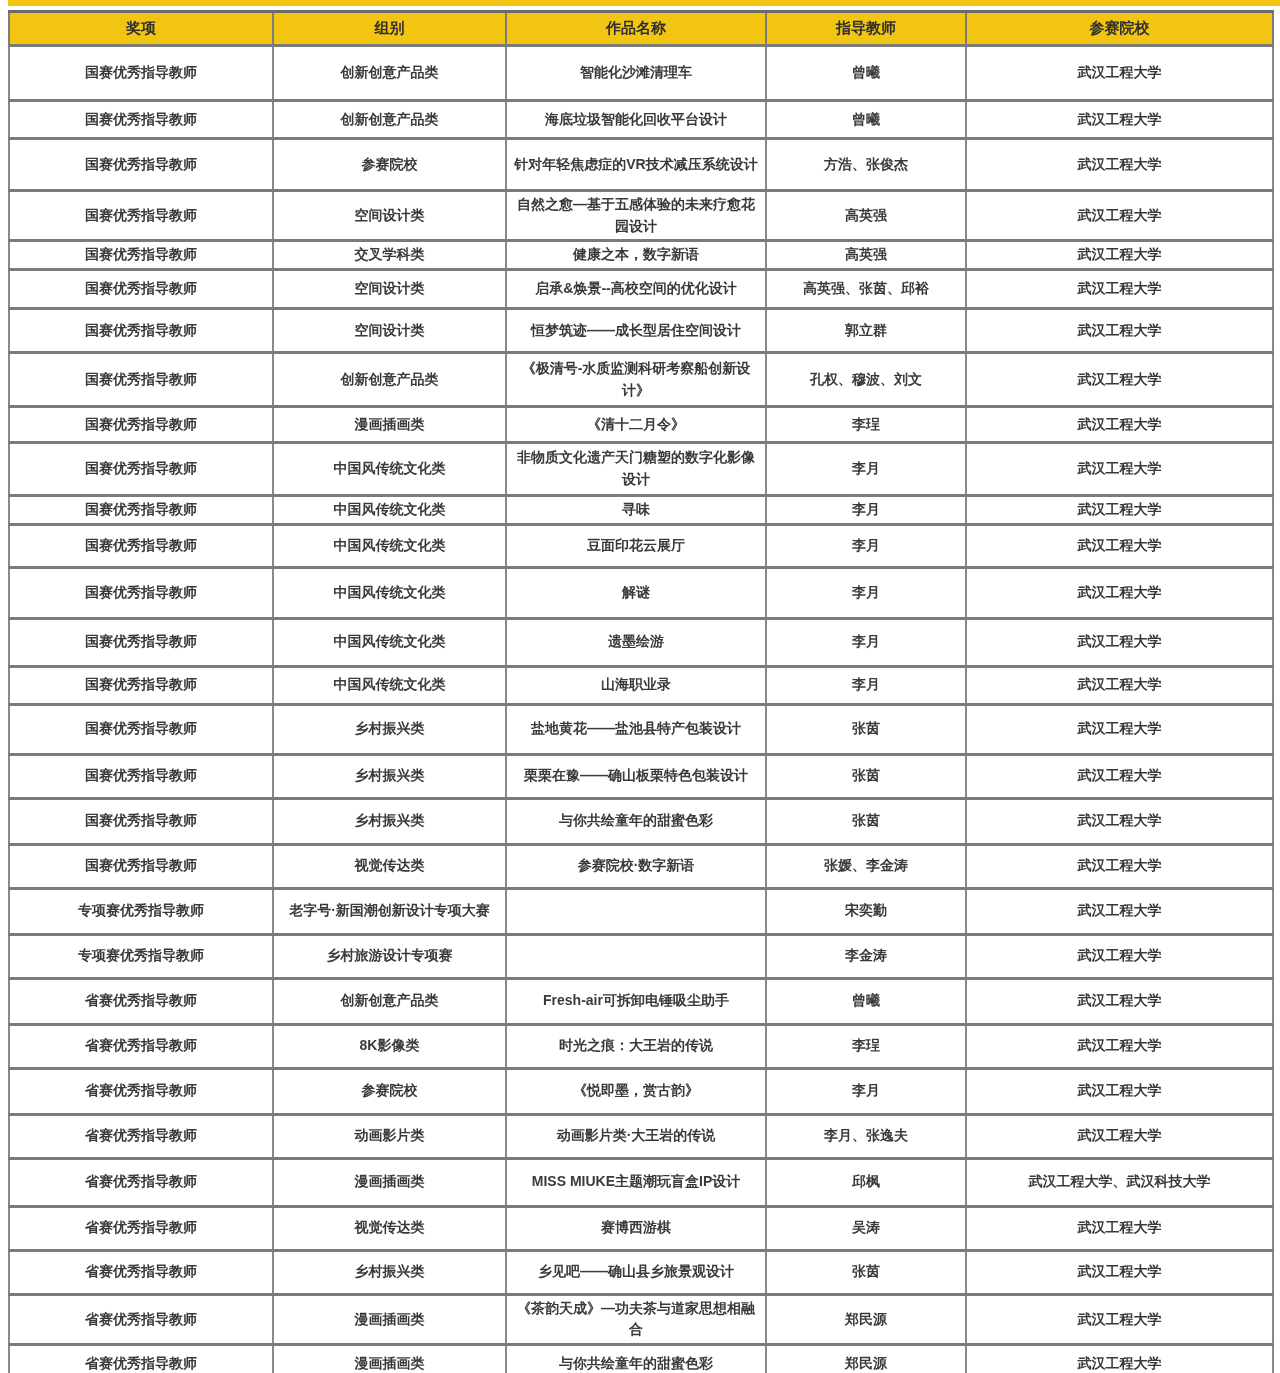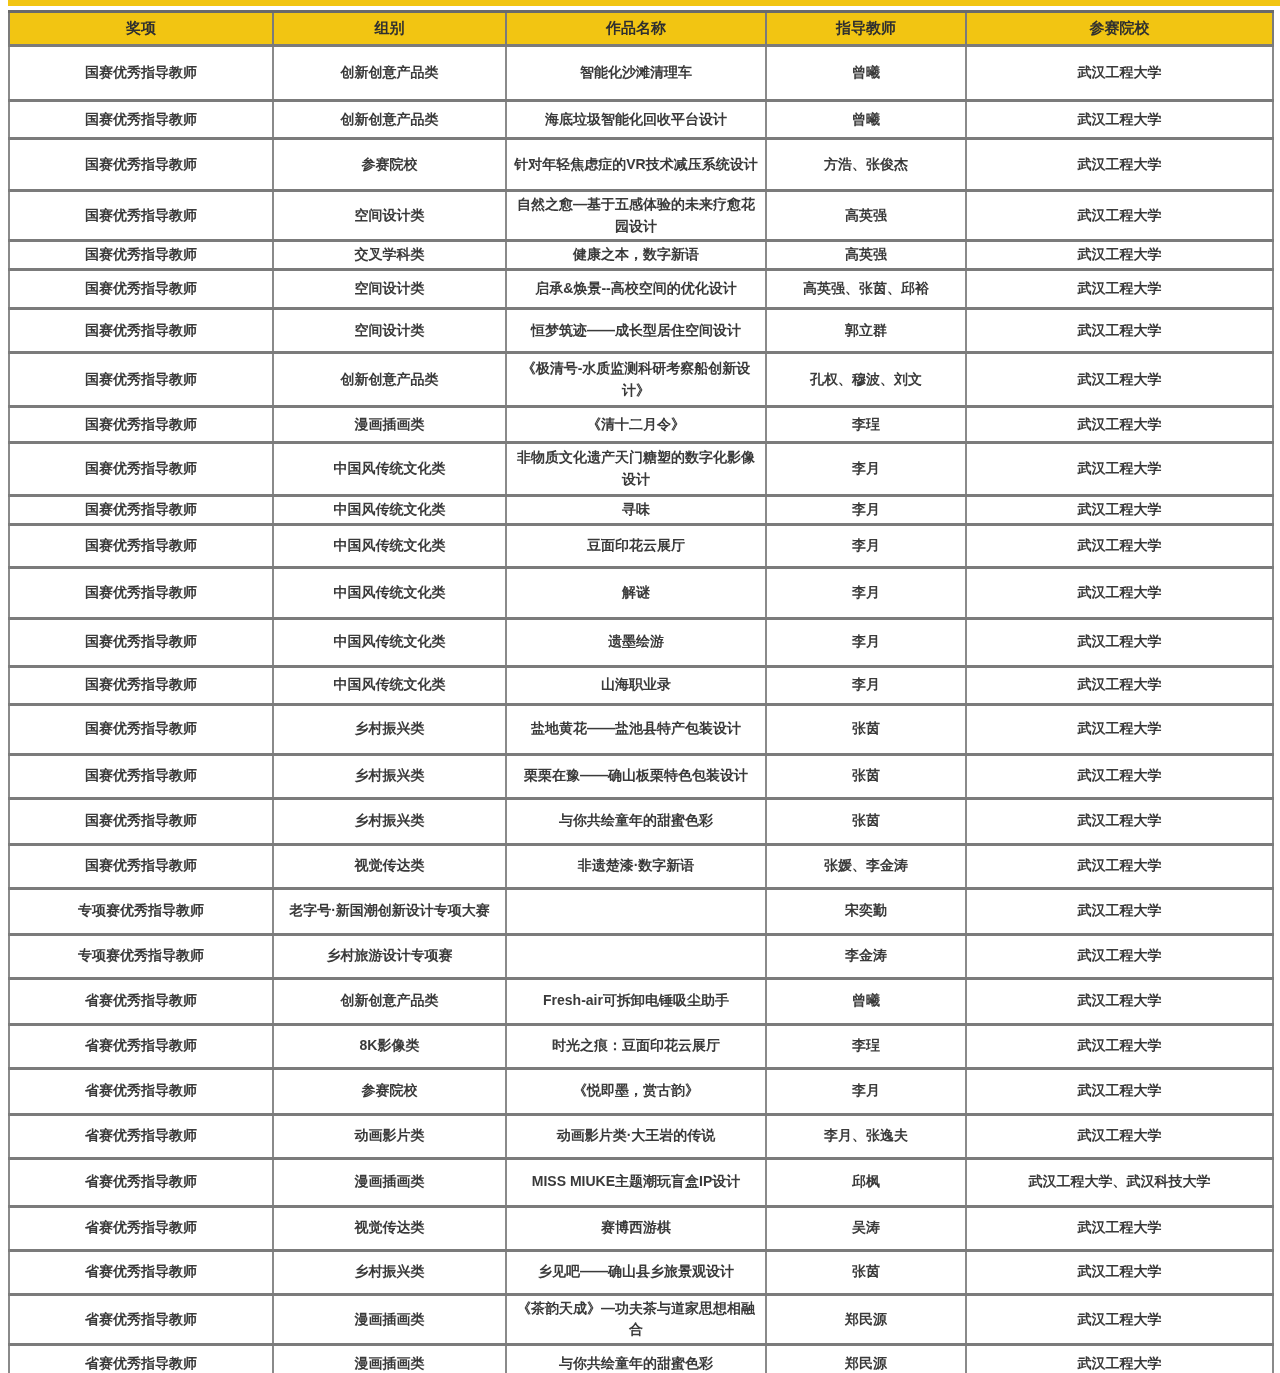--- a/index.html
+++ b/index.html
@@ -239,21 +239,21 @@
         <tr>
           <td>国赛优秀指导教师</td>
           <td>乡村振兴类</td>
           <td>与你共绘童年的甜蜜色彩</td>
           <td>张茵</td>
           <td>武汉工程大学</td>
         </tr>
         <tr>
           <td>国赛优秀指导教师</td>
           <td>视觉传达类</td>
-          <td>非遗楚漆·数字新语</td>
+          <td>参赛院校·数字新语</td>
           <td>张媛、李金涛</td>
           <td>武汉工程大学</td>
         </tr>
         <tr>
           <td>专项赛优秀指导教师</td>
           <td>老字号·新国潮创新设计专项大赛</td>
           <td></td>
           <td>宋奕勤</td>
           <td>武汉工程大学</td>
         </tr>
@@ -267,21 +267,21 @@
         <tr>
           <td>省赛优秀指导教师</td>
           <td>创新创意产品类</td>
           <td>Fresh-air可拆卸电锤吸尘助手</td>
           <td>曾曦</td>
           <td>武汉工程大学</td>
         </tr>
         <tr>
           <td>省赛优秀指导教师</td>
           <td>8K影像类</td>
-          <td>时光之痕：豆面印花云展厅</td>
+          <td>时光之痕：大王岩的传说</td>
           <td>李珵</td>
           <td>武汉工程大学</td>
         </tr>
         <tr>
           <td>省赛优秀指导教师</td>
           <td>参赛院校</td>
           <td>《悦即墨，赏古韵》</td>
           <td>李月</td>
           <td>武汉工程大学</td>
         </tr>

